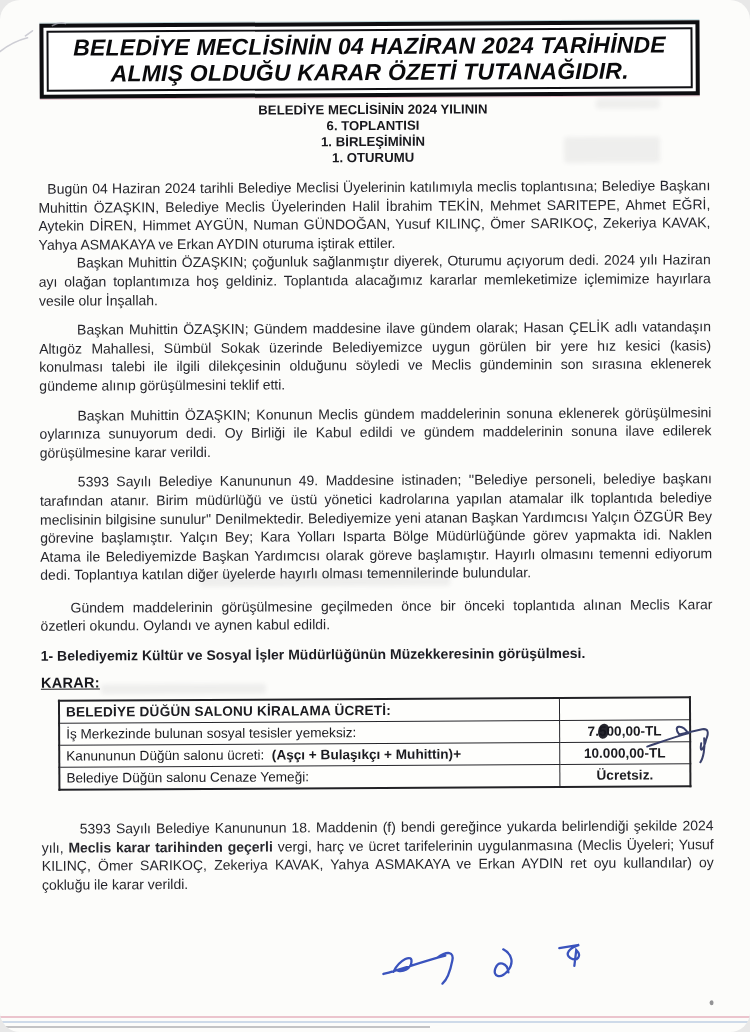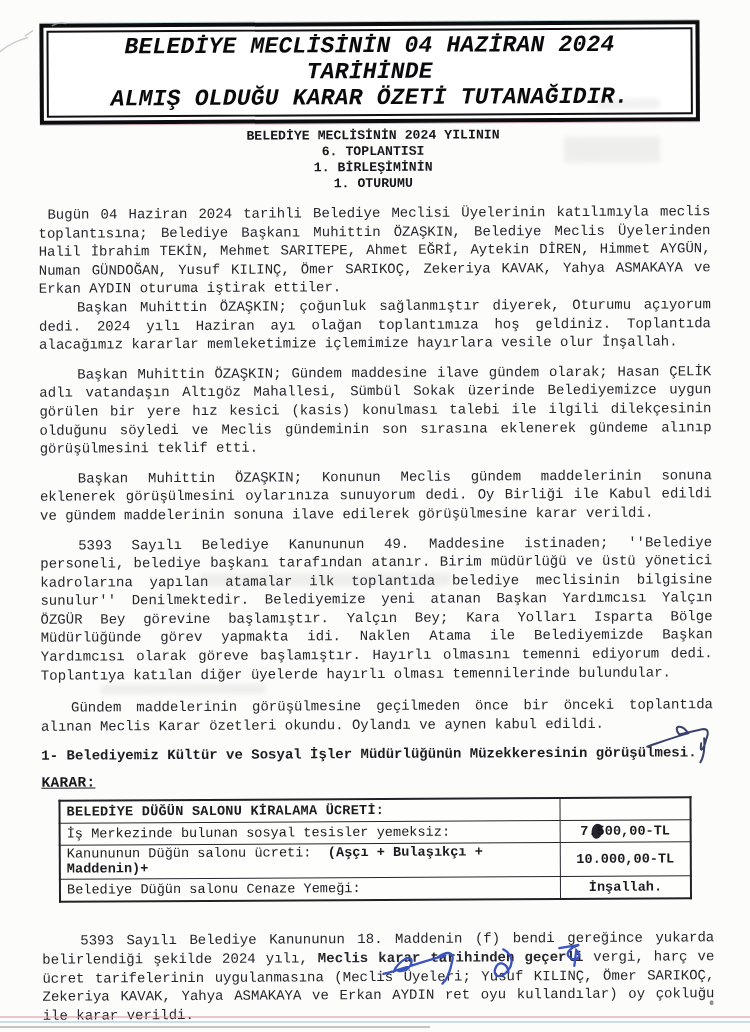--- a/index.html
+++ b/index.html
@@ -1,20 +1,21 @@
 <!DOCTYPE html>
 <html lang="tr"><head>
 <meta charset="utf-8">
 <style>
   html,body{margin:0;padding:0;background:#e8e8e8;}
   .page{
     position:relative;width:750px;height:1032px;margin:0 auto;
     background:#fcfcfa;overflow:hidden;
-    font-family:Liberation Mono, monospace;
+    font-family:Liberation Sans, sans-serif;
     color:#25252b;
+    border-radius:20px;
   }
   .tilt{position:absolute;inset:0;transform:rotate(-0.3deg);}
   
   .title-box{
     margin:22px 0 0 42px;width:660px;box-sizing:border-box;
     border:4px solid #0d0d10;padding:3px;background:#fff;
     box-shadow:0 1px 0 rgba(170,50,90,.35), 0 -1px 0 rgba(40,120,140,.3);
   }
   .title-inner{
     border:2px solid #101014;padding:2px 8px 3px;text-align:center;
@@ -102,26 +103,26 @@
           <td class="c1 th1">BELEDİYE DÜĞÜN SALONU KİRALAMA ÜCRETİ:</td>
           <td class="c2"></td>
         </tr>
         <tr>
           <td class="c1">İş Merkezinde bulunan sosyal tesisler yemeksiz:</td>
           <td class="c2">
             <span class="valwrap"><span>7.500,00-TL</span><i class="blob"></i></span>
           </td>
         </tr>
         <tr>
-          <td class="c1"><span>Kanununun Düğün salonu ücreti:</span>&nbsp; <b>(Aşçı + Bulaşıkçı + Maddenin)+</b></td>
+          <td class="c1"><span>Kanununun Düğün salonu ücreti:</span>&nbsp; <b>(Aşçı + Bulaşıkçı + Muhittin)+</b></td>
           <td class="c2">10.000,00-TL</td>
         </tr>
         <tr>
           <td class="c1">Belediye Düğün salonu Cenaze Yemeği:</td>
-          <td class="c2">İnşallah.</td>
+          <td class="c2">Ücretsiz.</td>
         </tr>
       </tbody>
         </table>
 
       <p class="p ind decision">
         <span>5393 Sayılı Belediye Kanununun 18. Maddenin (f) bendi gereğince yukarda belirlendiği şekilde 2024 yılı, </span><b>Meclis karar tarihinden geçerli</b><span> vergi, harç ve ücret tarifelerinin uygulanmasına (Meclis Üyeleri; Yusuf KILINÇ, Ömer SARIKOÇ, Zekeriya KAVAK, Yahya ASMAKAYA ve Erkan AYDIN ret oyu kullandılar) oy çokluğu ile karar verildi.</span>
       </p>
     </div>
 
     <svg class="abs" style="left:643px;top:712px" width="82" height="58" viewBox="0 0 82 58">

